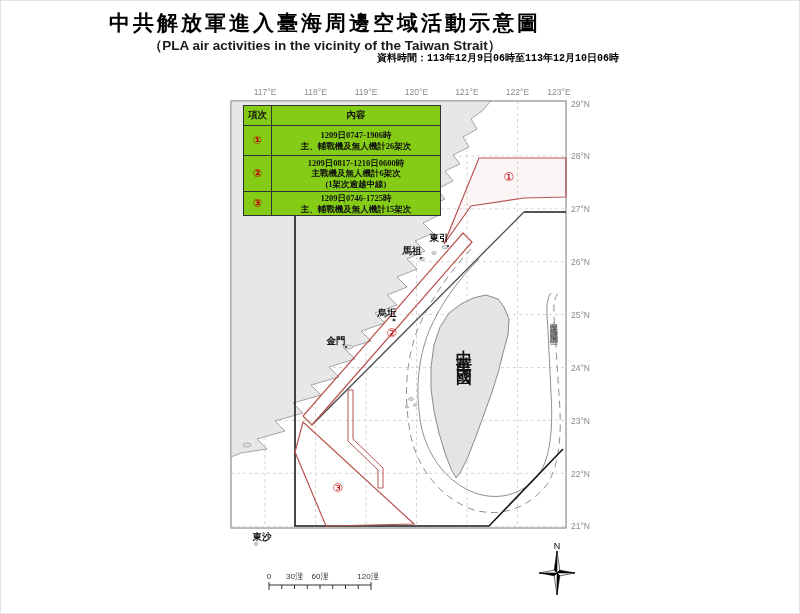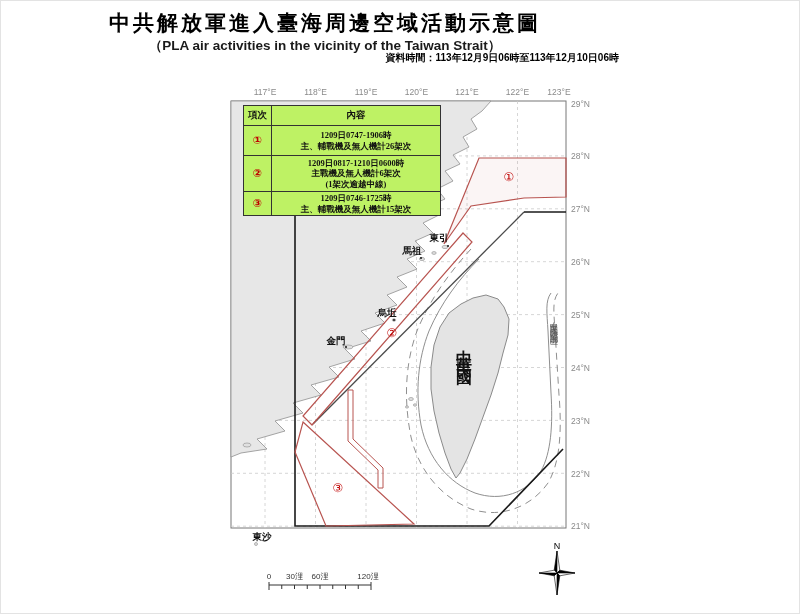--- a/index.html
+++ b/index.html
@@ -14,25 +14,25 @@
     font-family:"Liberation Serif","DejaVu Serif",serif;
     font-size:21px;font-weight:bold;letter-spacing:3px;color:#000;line-height:1.15;
   }
   .t-en{
     font-family:"Liberation Sans",sans-serif;
     font-size:13.5px;font-weight:bold;color:#1a1a1a;letter-spacing:0px;line-height:1.2;margin-top:3px;
   }
   .t-data{
     position:absolute;top:50px;right:180px;
     font-size:10px;font-weight:bold;color:#000;
-    font-family:Liberation Sans, sans-serif;
+    font-family:Liberation Mono, monospace;
   }
   
   #infotable{
-    position:absolute;left:242px;top:104px;width:198px;background:#bef264;
+    position:absolute;left:242px;top:104px;width:198px;background:#84cc16;
     border:1px solid #333;border-collapse:collapse;table-layout:fixed;
     font-family:"Liberation Serif","DejaVu Serif",serif;color:#111;padding-left:7px;
   }
   #infotable td,#infotable th{
     border:1px solid #333;padding:0;text-align:center;vertical-align:middle;
     font-size:8.5px;line-height:1.25;font-weight:bold;
   }
   #infotable .colno{width:27px;}
   #infotable .hdr{height:19px;font-size:9.5px;}
   .circled{color:#c00000;font-size:11px;font-weight:bold;font-family:"DejaVu Sans",sans-serif;}

